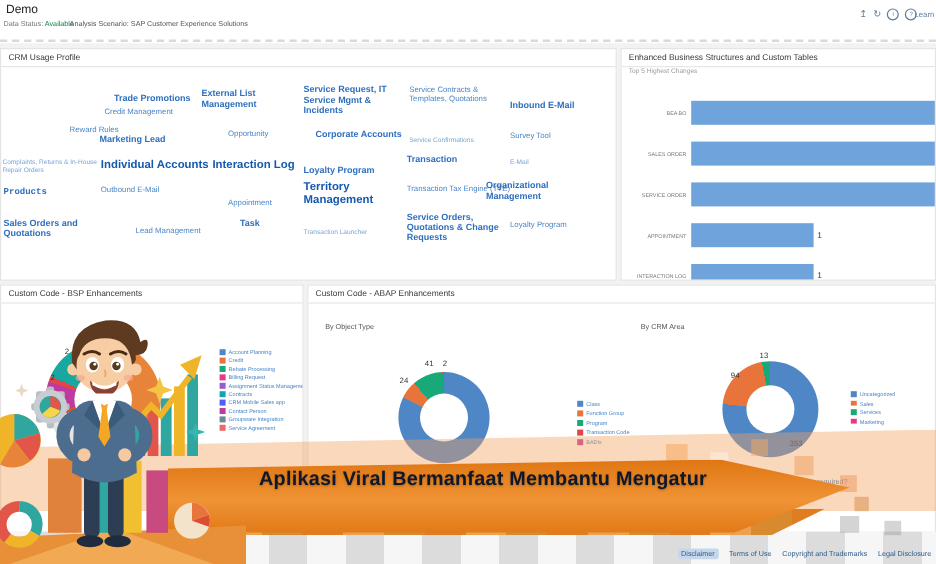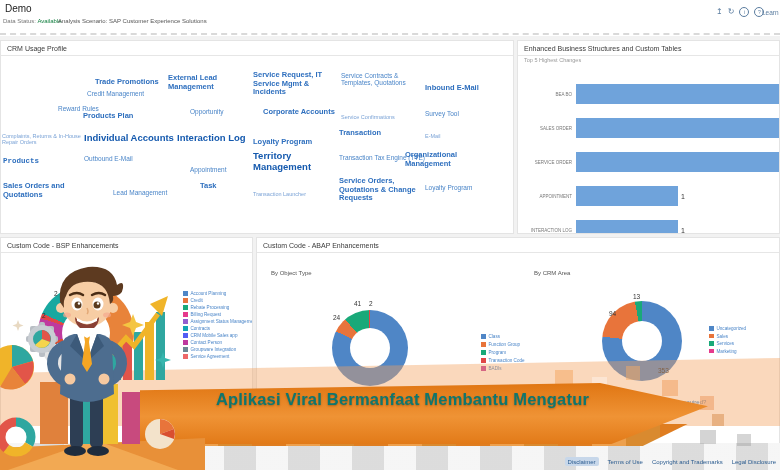--- a/index.html
+++ b/index.html
@@ -55,21 +55,21 @@
   #donut-obj .hole{inset:18px;}
   #donut-crm{left:345px;top:63px;width:80px;height:80px;}
   #donut-crm .hole{inset:20px;}
   #mascot{position:absolute;left:0;top:252px;z-index:8;}
   .peach-band{position:absolute;left:0;top:358px;width:780px;height:68px;z-index:6;
               background:rgba(243,162,96,0.42);clip-path:polygon(0 22%,100% 0,100% 100%,0 100%);}
   .banner{position:absolute;left:140px;top:383px;width:568px;height:61px;z-index:7;
           background:linear-gradient(180deg,#e07613,#ef9335 55%,#e27a18);
           clip-path:polygon(0 12%,81% 0,100% 38%,83% 100%,0 100%);}
   .banner-text{position:absolute;left:150px;top:389px;width:505px;z-index:9;text-align:center;
-               font-size:16.5px;font-weight:700;color:#0f766e;line-height:1.28;
+               font-size:16.5px;font-weight:700;color:#0f172a;line-height:1.28;
                text-shadow:0 1px 2px rgba(96,58,12,0.45);letter-spacing:0.2px;}
   .orange-strip{position:absolute;left:150px;top:424px;width:560px;height:22px;z-index:6;
                 background:repeating-linear-gradient(90deg,#df7d20 0 34px,#eda04d 34px 68px,#d98a2f 68px 102px);
                 clip-path:polygon(0 0,96% 0,88% 100%,0 100%);}
   .px{position:absolute;z-index:6;}
   .req-link{position:absolute;left:681px;top:399px;font-size:6px;color:#1a6fc0;z-index:5;cursor:pointer;}
   
   .footer{position:absolute;left:0;top:443px;width:780px;height:27px;z-index:4;background:#e8e8e8;
           background-image:repeating-linear-gradient(90deg,rgba(255,255,255,0.6) 0 32px,rgba(185,185,185,0.25) 32px 64px);}
   .footer-links{position:absolute;right:4px;top:457px;z-index:10;display:flex;gap:9px;align-items:center;white-space:nowrap;}
@@ -95,26 +95,26 @@
   </div>
   <div class="scenario">Analysis Scenario: SAP Customer Experience Solutions</div>
   <div class="dash-sep"></div>
   <div class="content-bg"></div>
 
   <div class="panel" id="panel-usage">
     <div class="panel-title">CRM Usage Profile</div>
     <div id="tagcloud">
         <span class="tag w2" style="left: 86px; top: 49px;">Credit Management</span>
         <span class="tag w3" style="left: 94px; top: 37px;">Trade Promotions</span>
-        <span class="tag w3" style="left: 167px; top: 33px; width: 64px;">External Lead Management</span>
+        <span class="tag w3" style="left: 167px; top: 33px; width: 64px;">External List Management</span>
         <span class="tag w3" style="left: 252px; top: 30px; width: 90px;">Service Request, IT Service Mgmt &amp; Incidents</span>
         <span class="tag w2" style="left: 340px; top: 31px; width: 80px;">Service Contracts &amp; Templates, Quotations</span>
         <span class="tag w3" style="left: 424px; top: 43px;">Inbound E-Mail</span>
         <span class="tag w2" style="left: 57px; top: 64px;">Reward Rules</span>
-        <span class="tag w3" style="left: 82px; top: 71px;">Products Plan</span>
+        <span class="tag w3" style="left: 82px; top: 71px;">Marketing Lead</span>
         <span class="tag w2" style="left: 189px; top: 67px;">Opportunity</span>
         <span class="tag w3" style="left: 262px; top: 67px;">Corporate Accounts</span>
         <span class="tag w1" style="left: 340px; top: 73px;">Service Confirmations</span>
         <span class="tag w2" style="left: 424px; top: 69px;">Survey Tool</span>
         <span class="tag w1" style="left: 1px; top: 92px; width: 84px;">Complaints, Returns &amp; In-House Repair Orders</span>
         <span class="tag w4" style="left: 83px; top: 92px;">Individual Accounts</span>
         <span class="tag w4" style="left: 176px; top: 92px;">Interaction Log</span>
         <span class="tag w3" style="left: 252px; top: 97px;">Loyalty Program</span>
         <span class="tag w3" style="left: 338px; top: 88px;">Transaction</span>
         <span class="tag w1" style="left: 424px; top: 92px;">E-Mail</span>

